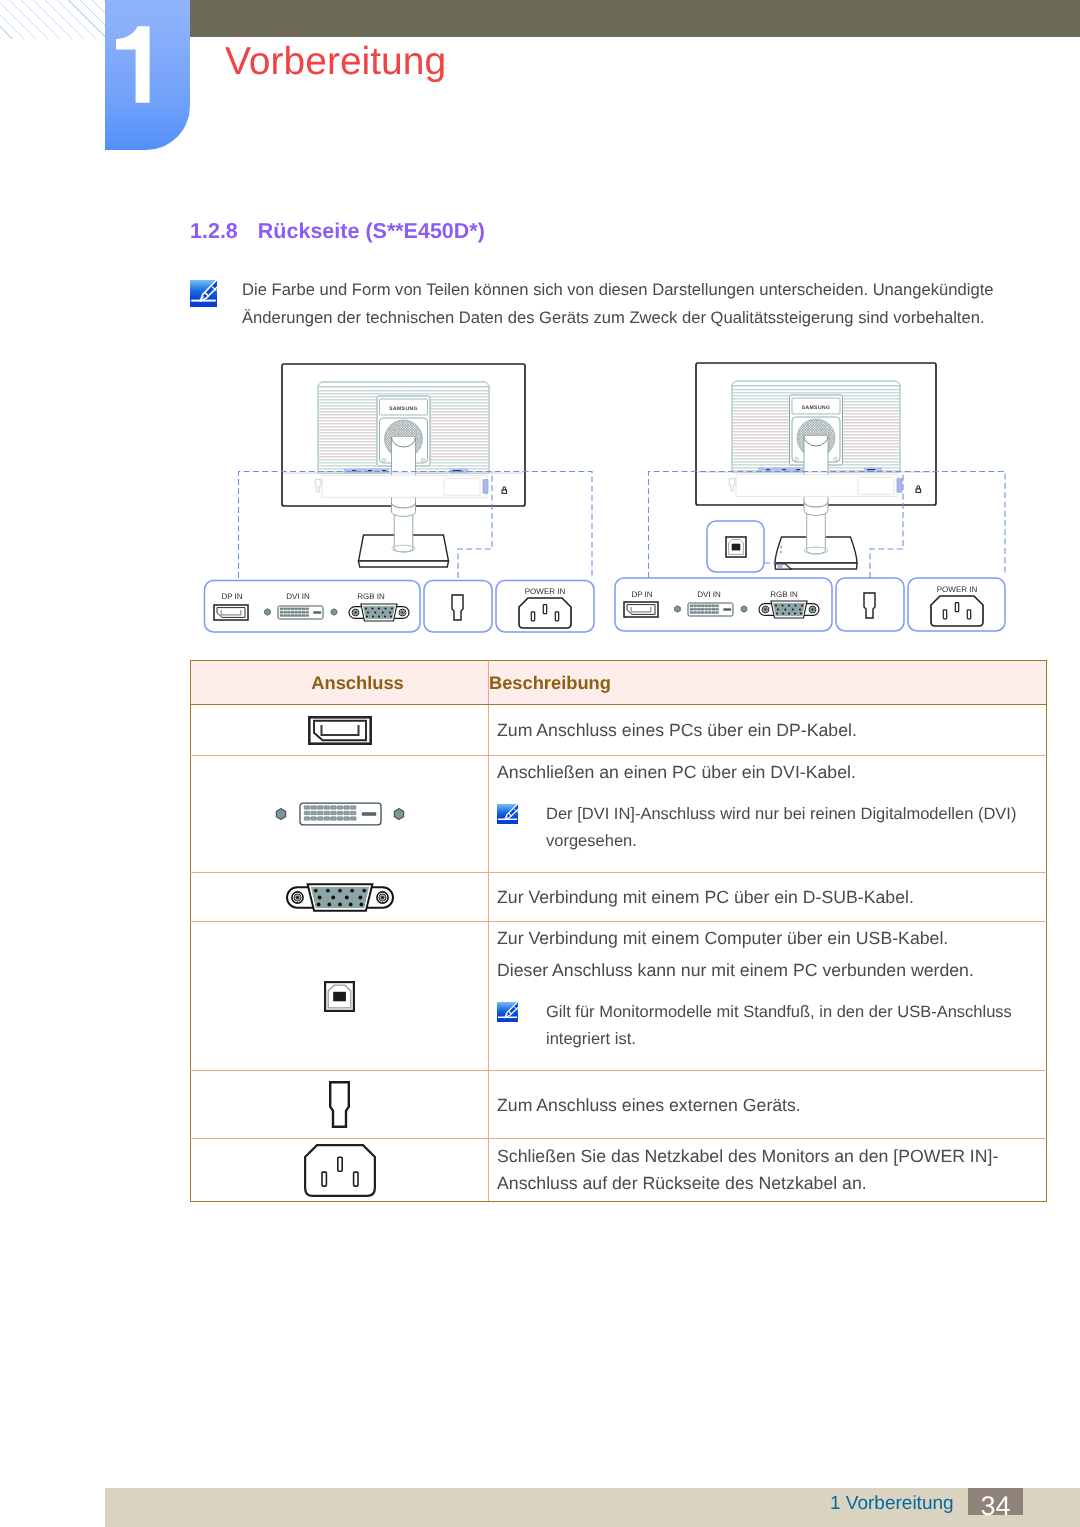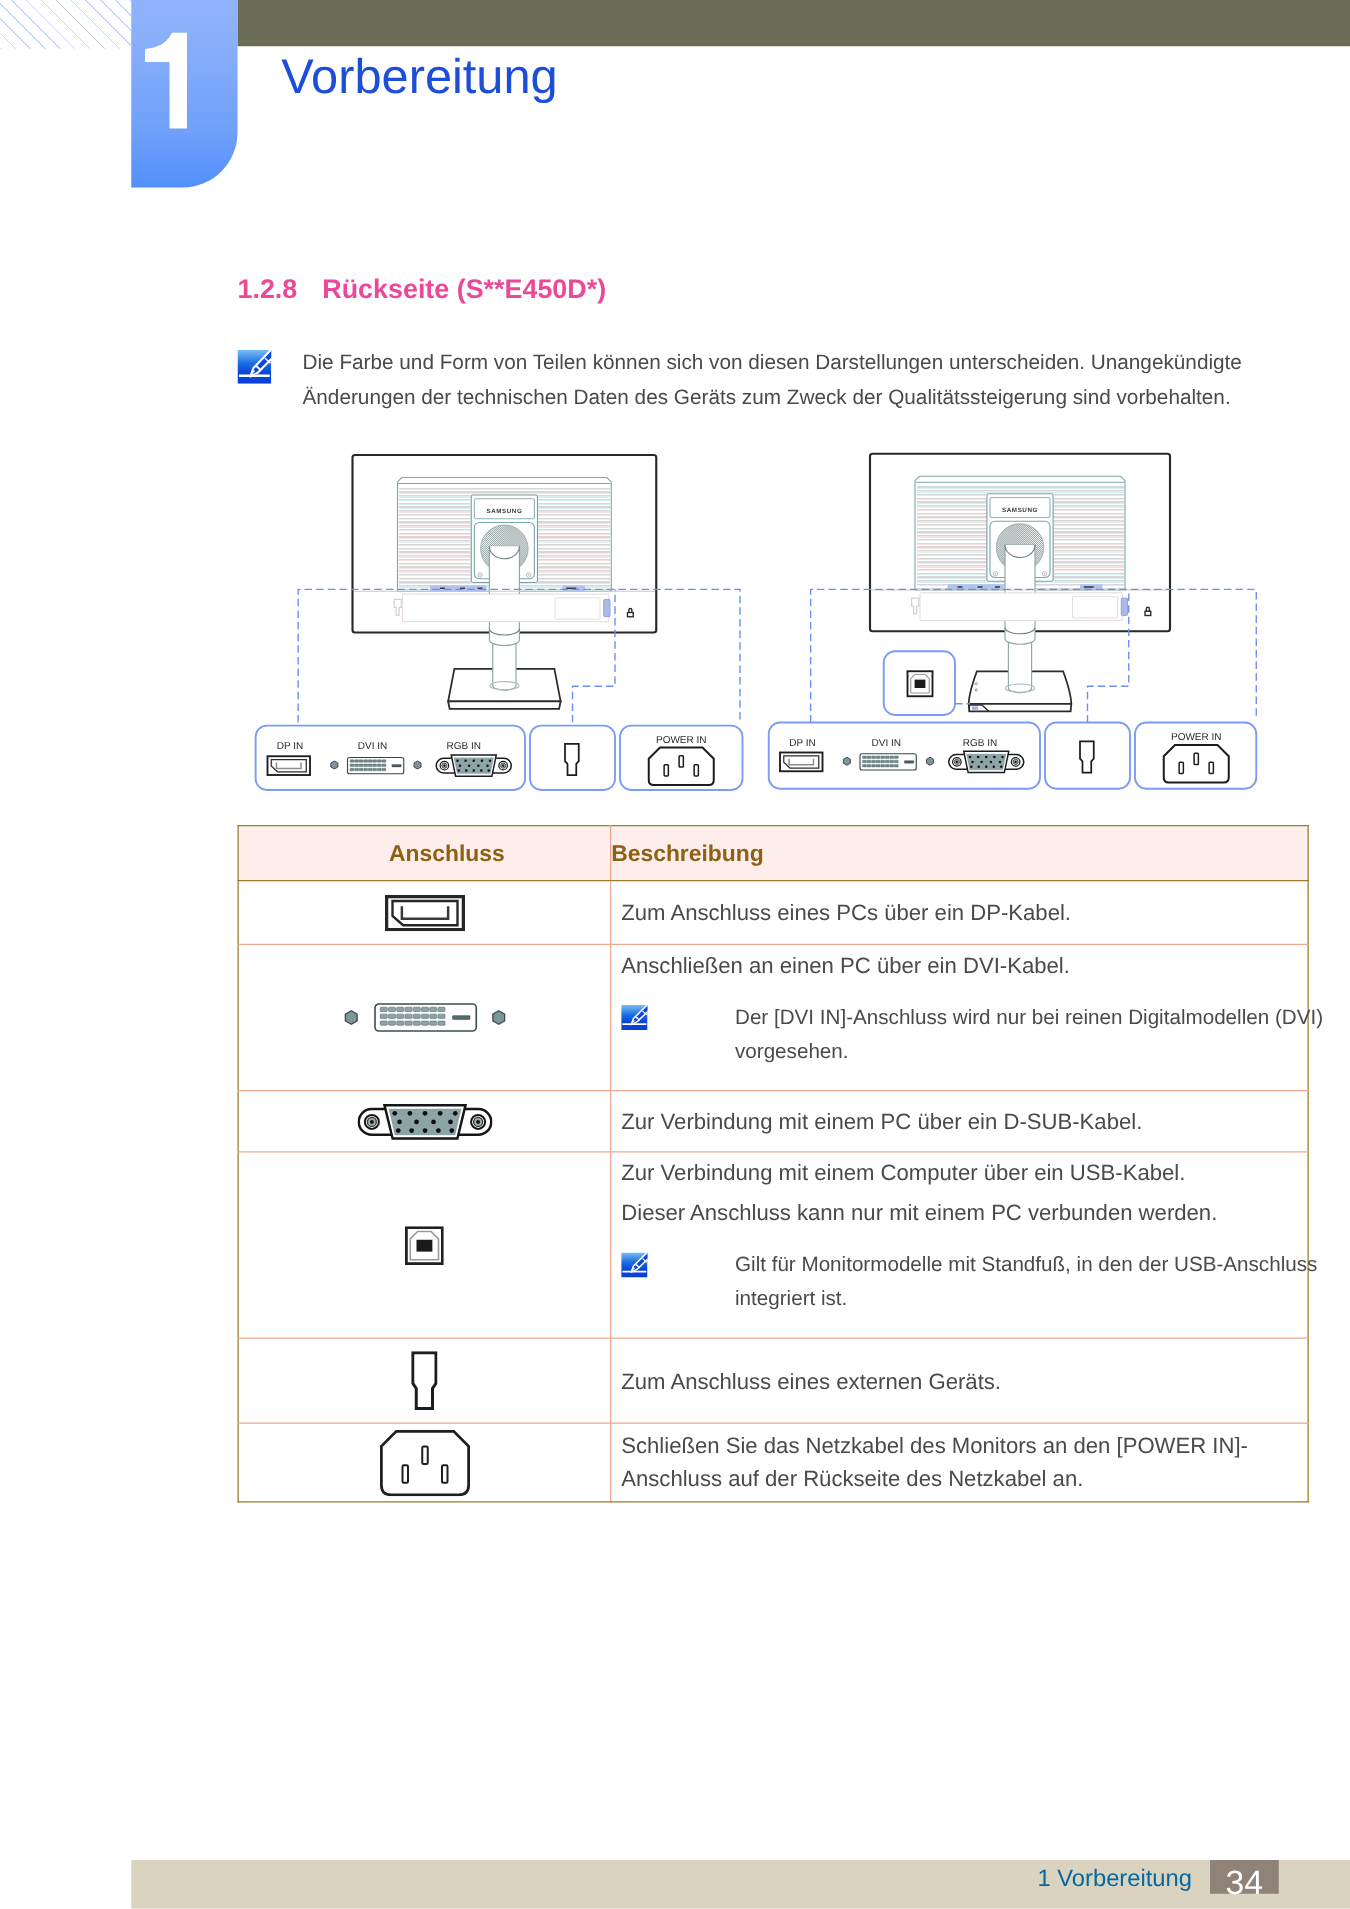--- a/index.html
+++ b/index.html
@@ -11,24 +11,24 @@
   .hdr-stripes{position:absolute;left:0;top:0;width:105px;height:39px;
     background:repeating-linear-gradient(45deg, rgba(150,185,245,.55) 0 0.8px, rgba(255,255,255,0) 0.8px 8.4px);}
   .hdr-bar{position:absolute;left:190px;top:0;right:0;height:37px;background:#6c6b57;}
   .chapter-badge{position:absolute;left:105px;top:0;width:85px;height:150px;
     background:linear-gradient(180deg,#8fb3fb 0%, #8bb0fa 18%, #6fa0fa 70%, #538ffa 100%);
     border-bottom-right-radius:44px;}
   .chapter-num{position:absolute;left:0;top:0;width:85px;height:150px;
     color:#ffffff;font-size:0;line-height:0;overflow:hidden;}
   .chapter-num svg{display:block;}
   .chapter-num path{fill:#ffffff;}
-  .chapter-title{position:absolute;left:225px;top:42px;color:#1d4ed8;font-size:39px;font-weight:400;line-height:1;letter-spacing:0px;}
+  .chapter-title{position:absolute;left:225px;top:42px;color:#ef4444;font-size:39px;font-weight:400;line-height:1;letter-spacing:0px;}
 
   
-  .sec-title{position:absolute;left:190px;top:219px;color:#ec4899;font-size:21.5px;font-weight:700;white-space:nowrap;}
+  .sec-title{position:absolute;left:190px;top:219px;color:#8b5cf6;font-size:21.5px;font-weight:700;white-space:nowrap;}
   .sec-title .num{letter-spacing:0px;}
   .sec-title .gap{display:inline-block;width:20px;}
 
   
   .note{position:absolute;left:190px;top:276px;width:830px;}
   .note-icon{position:absolute;left:0;top:4px;width:27px;height:26px;}
   .note-text{margin-left:52px;font-size:16.6px;line-height:28px;color:#4a4a4a;white-space:nowrap;}
 
   
   .figure{position:absolute;left:190px;top:358px;width:822px;height:290px;}
@@ -43,21 +43,21 @@
   .tbl td.c2, .tbl th.c2{border-left:none;}
   .tbl tr:last-child td{border-bottom:1.6px solid #9a7b2a;}
   .tbl thead th{background:#fdeeec;border-top:1.6px solid #9a7b2a;border-bottom:1.6px solid #9a7b2a;
     color:#8d6012;font-size:18.3px;font-weight:700;height:43px;text-align:center;padding-left:36px;}
   .tbl thead th.c1{border-right:1px solid #f0a490;}
   .tbl .c1{width:261px;text-align:center;}
   .tbl .c2{width:557px;text-align:left;padding:0 4px 0 8px;}
   .cell-txt{font-size:17.7px;line-height:32px;color:#4a4a4a;white-space:nowrap;}
   .cell-note{margin-top:13px;margin-bottom:17px;}
   .cell-txt.tight{line-height:27px;}
-  .cell-note{display:flex;align-items:flex-start;gap:42px;}
+  .cell-note{display:flex;align-items:flex-start;}
   .cell-note .ni svg{width:21px;height:20px;display:block;}
   .cell-note .ni{flex:0 0 auto;width:21px;height:20px;margin-top:3px;display:block;}
   .cell-note .nt{margin-left:28px;font-size:16.5px;line-height:27px;color:#4a4a4a;white-space:nowrap;}
   .ico-wrap{display:flex;align-items:center;justify-content:center;}
 
   
   .footer-bar{position:absolute;left:105px;top:1488px;right:0;bottom:0;background:#d9d3c0;}
   .footer-label{position:absolute;left:830px;top:1485px;height:37px;line-height:37px;
     color:#0369a1;font-size:19px;}
   .footer-page{position:absolute;left:968px;top:1488px;width:55px;height:27px;background:#8f8279;

